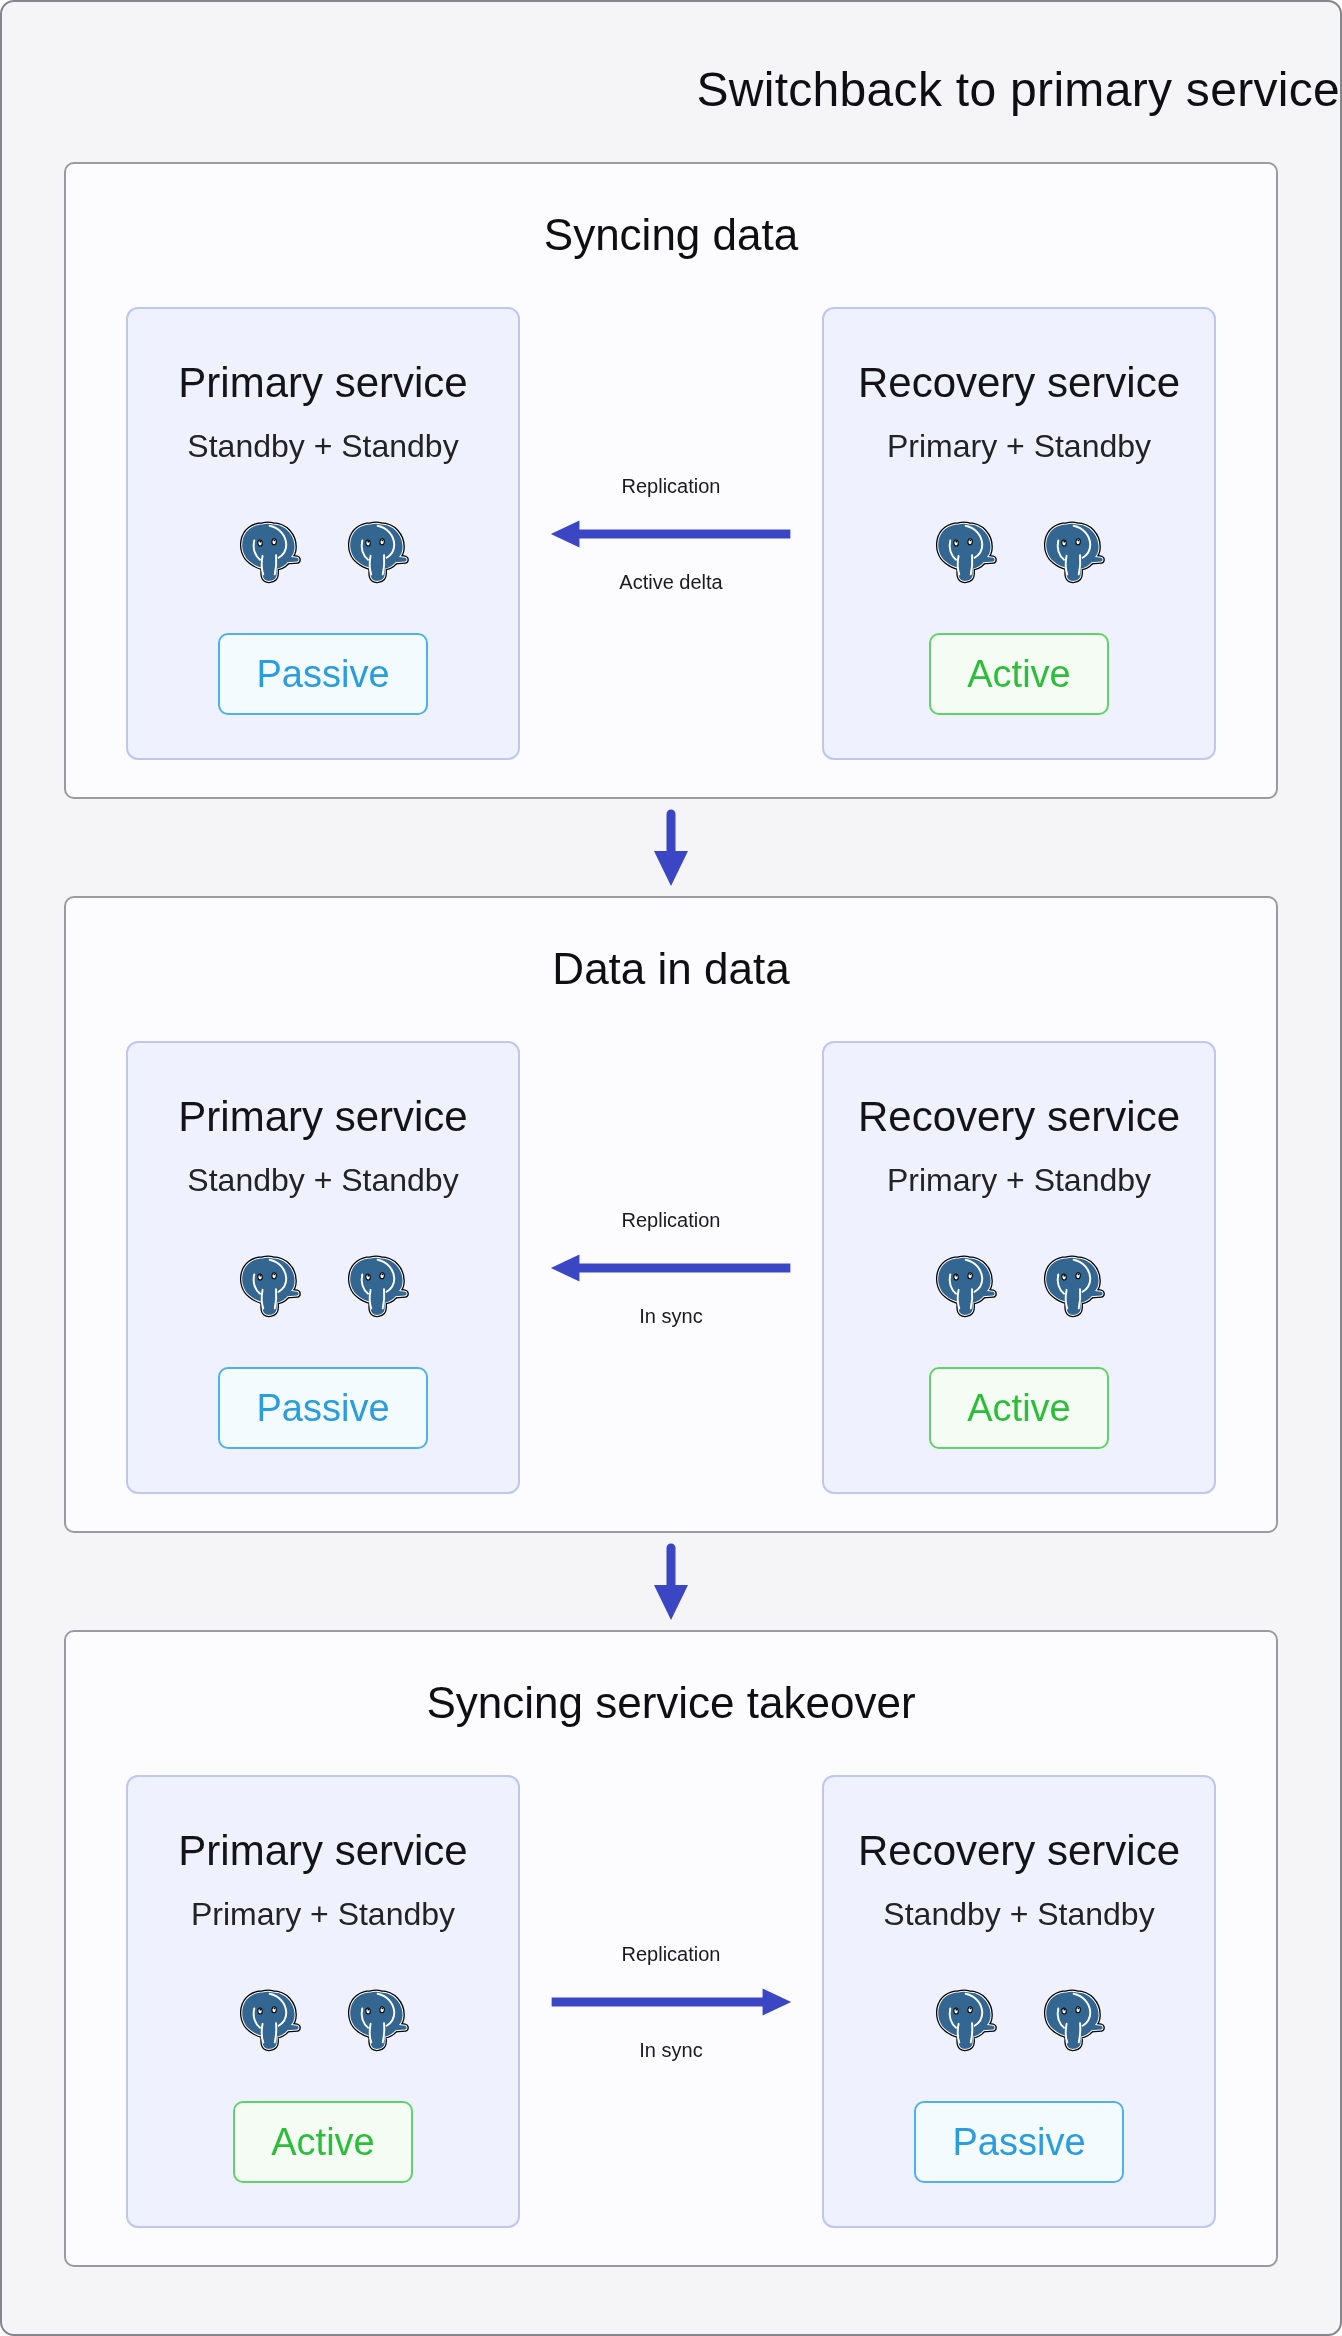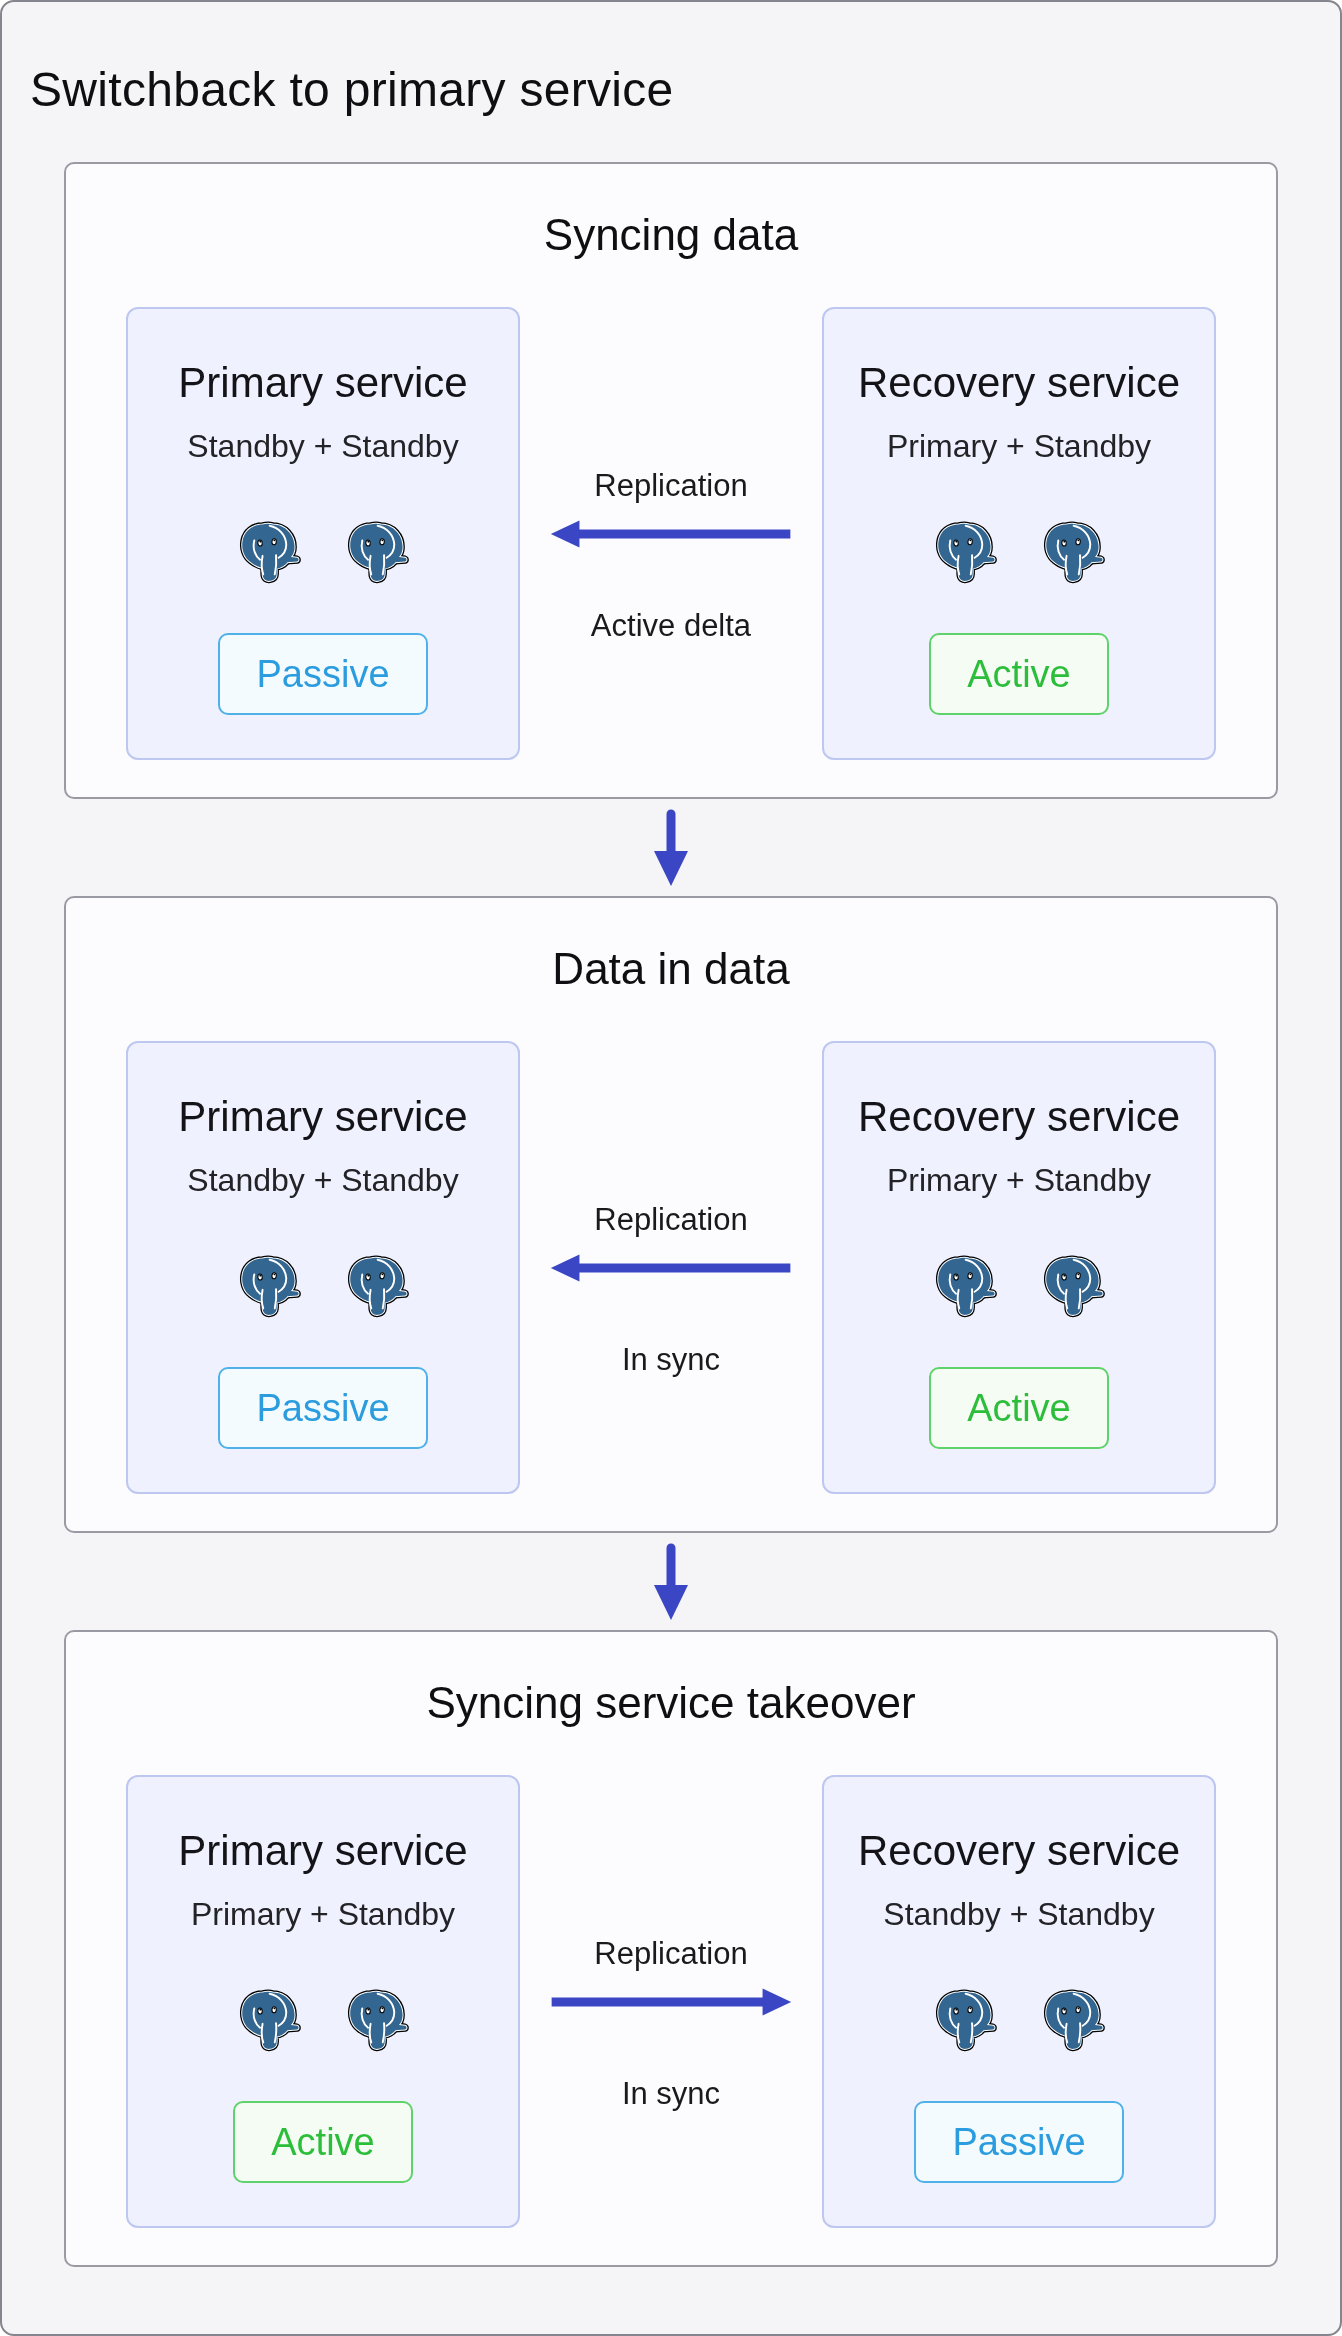--- a/index.html
+++ b/index.html
@@ -10,25 +10,24 @@
   }
   .frame {
     position: absolute; inset: 0; box-sizing: border-box;
     background: var(--page-bg, #F5F5F7);
     border: 2px solid var(--frame-border, #85858E);
     border-radius: 14px;
     overflow: hidden;
   }
   .main-title {
     margin-top: 60px;
-    text-align: left;
+    text-align: right;
     font-size: 48px; line-height: 56px; font-weight: 500;
     color: var(--text-dark, #0F0F13);
     letter-spacing: 0.3px;
-    margin-left: 28px;
   }
   .sections { margin-top: 44px; display: flex; flex-direction: column; align-items: center; justify-content: space-between; }
   .section {
     width: 1214px; height: 637px; box-sizing: border-box;
     background: var(--section-bg, #FCFCFE);
     border: 2px solid var(--section-border, #9A9AA3);
     border-radius: 10px;
   }
   .section-title {
     margin-top: 46px; text-align: center;
@@ -73,23 +72,22 @@
     color: var(--active-text, #2CBE3A);
     border-color: var(--active-border, #5FD369);
     background: var(--active-bg, #F4FCF4);
   }
   .middle {
     flex: 1; height: 453px;
     display: flex; flex-direction: column; align-items: center; justify-content: center;
     min-width: 0;
   }
   .flow-label {
-    font-size: 31px; line-height: 38px;
+    font-size: 20px; line-height: 38px;
     color: #1A1A1E;
-    margin-top: 44px;
   }
   .flow-arrow-svg { width: calc(100% - 12px); height: 30px; margin: 14px 0; display: block; }
   .middle[data-direction="right"] .flow-arrow-svg { transform: scaleX(-1); }
   .section-gap {
     height: 97px; width: 1214px;
     display: flex; align-items: center; justify-content: center;
   }
   .down-arrow-svg { width: 36px; height: 78px; display: block; }
 </style>
 </head>

